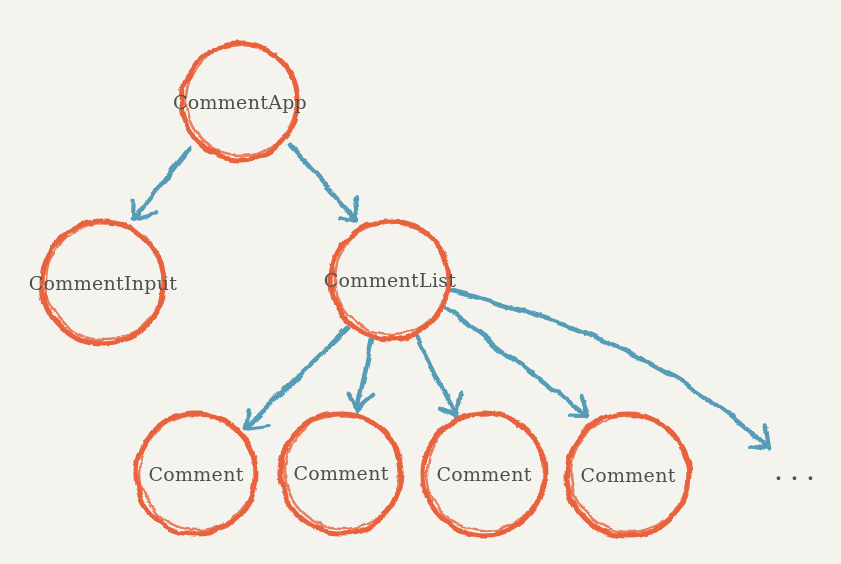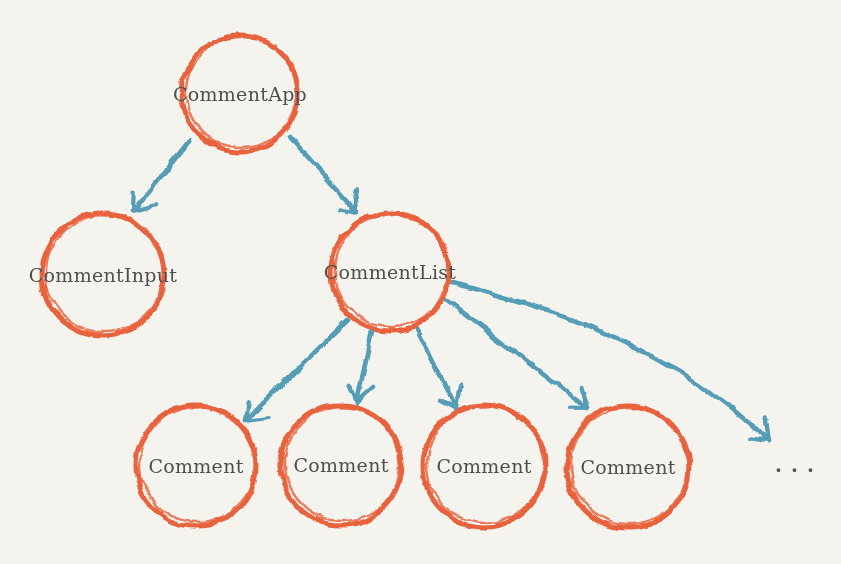--- a/index.html
+++ b/index.html
@@ -14,20 +14,21 @@
     width:841px;
     height:564px;
     background:var(--bg-color);
     overflow:hidden;
     font-family:"DejaVu Serif", serif;
   }
   .canvas{
     position:relative;
     width:841px;
     height:492px;
+    margin-top:8px;
   }
   svg{display:block}
   .node-circle{
     fill:none;
     stroke:var(--node-color);
     stroke-width:5;
   }
   .node-circle.inner{
     stroke-width:2.6;
     opacity:.8;

